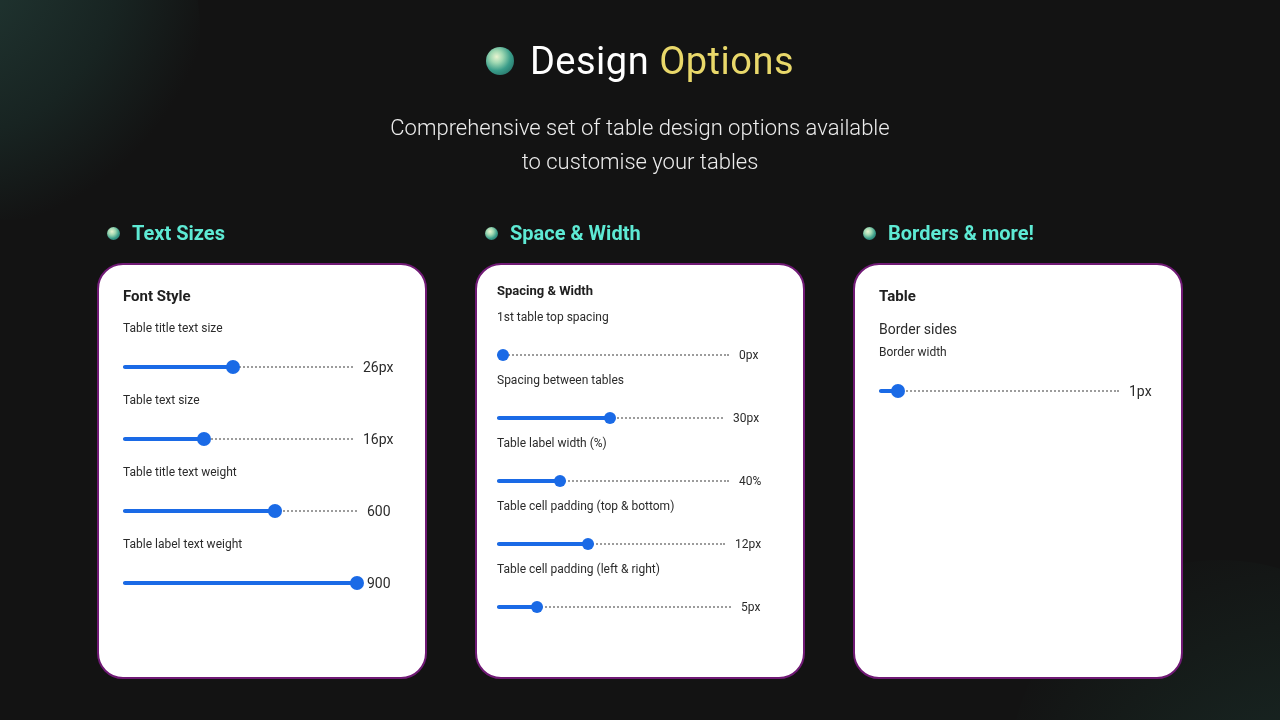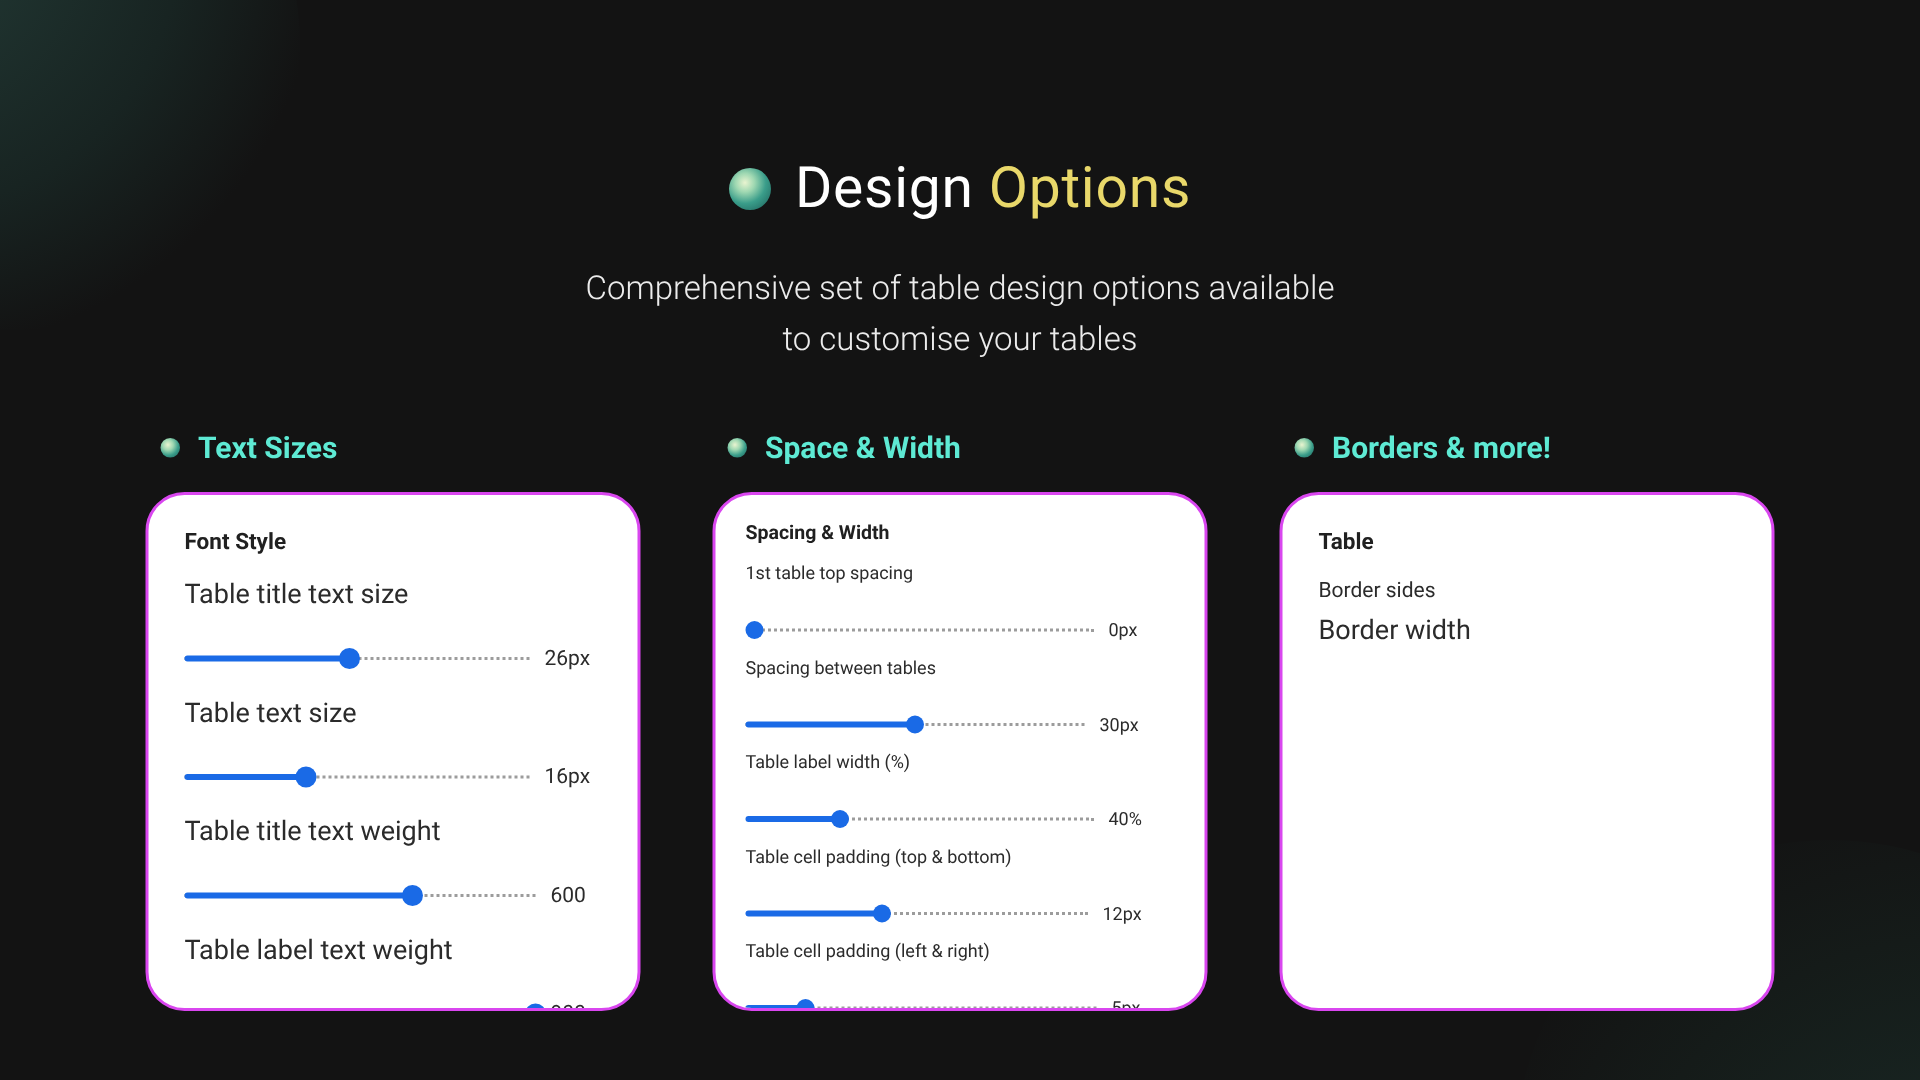--- a/index.html
+++ b/index.html
@@ -21,21 +21,21 @@
   }
   .blob2 {
     position: absolute;
     width: 420px; height: 420px;
     border-radius: 50%;
     background: radial-gradient(circle at 70% 70%, #1f3d38 0%, #17231f 50%, #131313 80%);
     bottom: -260px; right: -150px;
     opacity: 0.6;
   }
 
-  .page { position: relative; z-index: 1; width: 100%; height: 100%; padding-top: 104px; }
+  .page { position: relative; z-index: 1; width: 100%; height: 100%; padding-top: 39px; }
 
   .title-row { display: flex; align-items: center; justify-content: center; gap: 16px; }
   .dot-lg {
     width: 28px; height: 28px; border-radius: 50%;
     background: radial-gradient(circle at 38% 35%, #e9f4d0 0%, #9fd8b2 25%, #3a9d8a 55%, #1a5a55 100%);
     flex: 0 0 auto;
   }
   .title { font-size: 38px; font-weight: 400; letter-spacing: 0.5px; }
   .title .w1 { color: #ffffff; }
   .title .w2 { color: #e9d86a; }
@@ -65,35 +65,35 @@
     margin-bottom: 18px; margin-left: 10px;
   }
   .dot-sm {
     width: 13px; height: 13px; border-radius: 50%;
     background: radial-gradient(circle at 38% 35%, #e9f4d0 0%, #9fd8b2 30%, #3a9d8a 60%, #1a5a55 100%);
     flex: 0 0 auto;
   }
 
   .card {
     background: #ffffff;
-    border: 2px solid #d946ef;
+    border: 2px solid #701a75;
     border-radius: 26px;
     padding: 22px 24px 18px 24px;
     color: #1d1d1d;
-    height: 346px;
+    height: 416px;
     overflow: hidden;
   }
   .card.small-text { padding: 18px 20px 14px 20px; }
 
   .section-heading { font-size: 15px; font-weight: 700; color: #202020; margin-bottom: 16px; }
   .small-text .section-heading { font-size: 13px; margin-bottom: 12px; }
 
   .ctrl { margin-bottom: 18px; }
   .small-text .ctrl { margin-bottom: 11px; }
-  .ctrl-label { font-size: 18px; color: #2b2b2b; margin-bottom: 10px; }
+  .ctrl-label { font-size: 12px; color: #2b2b2b; margin-bottom: 10px; }
   .small-text .ctrl-label { font-size: 12px; margin-bottom: 6px; }
 
   .slider-row { display: flex; align-items: center; gap: 10px; margin-top: 24px; }
   .slider {
     position: relative; height: 12px; flex: 0 0 auto;
     display: flex; align-items: center;
   }
   .track-dotted {
     position: absolute; left: 0; right: 0; top: 50%; transform: translateY(-50%);
     height: 0;
@@ -292,19 +292,27 @@
         <div class="dot-sm"></div>
         <span>Borders &amp; more!</span>
       </div>
       <div class="card">
         <div class="section-heading">Table</div>
 
         <div class="ctrl-label strong" style="margin-bottom:8px">Border sides</div>
 
         <div class="ctrl">
           <div class="ctrl-label">Border width</div>
+          <div class="slider-row">
+            <div class="slider" style="width:240px">
+              <div class="track-dotted"></div>
+                <div class="track-fill" style="width: 8%;"></div>
+                <div class="thumb" style="left: 8%;"></div>
+            </div>
+            <div class="slider-val">1px</div>
+          </div>
         </div>
 
       </div>
     </div>
 
   </div>
 </div>
 
 </body></html>

